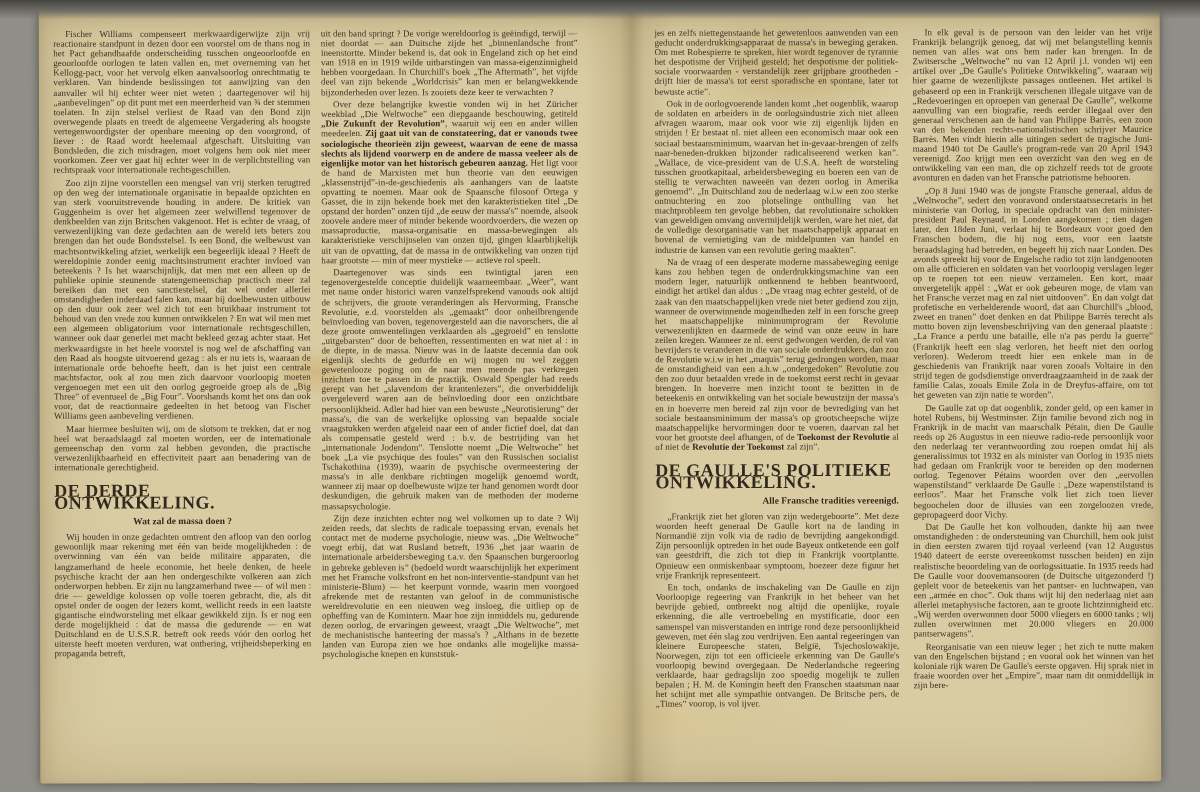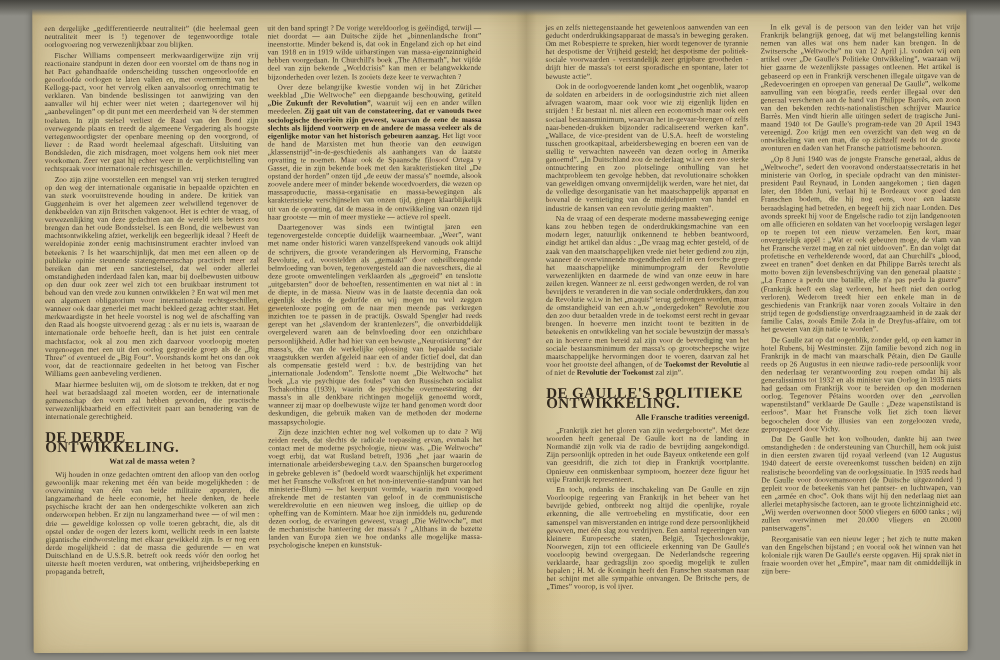--- a/index.html
+++ b/index.html
@@ -70,26 +70,25 @@
 
 <div class="scan">
   <div class="paper">
     <div class="stain s1"></div>
     <div class="stain s2"></div>
     <div class="stain s3"></div>
     <div class="stain s4"></div>
     <div class="stain s5"></div>
     <div class="fold"></div>
     <div class="col" id="col-a">
-        <p class="p0">een dergelijke „gedifferentieerde neutraliteit” (die heelemaal geen neutraliteit meer is !) tegenover de tegenwoordige totale oorlogvoering nog verwezenlijkbaar zou blijken.</p>
         <p class="p">Fischer Williams compenseert merkwaardigerwijze zijn vrij reactionaire standpunt in dezen door een voorstel om de thans nog in het Pact gehandhaafde onderscheiding tusschen ongeoorloofde en geoorloofde oorlogen te laten vallen en, met overneming van het Kellogg-pact, voor het vervolg elken aanvalsoorlog onrechtmatig te verklaren. Van bindende beslissingen tot aanwijzing van den aanvaller wil hij echter weer niet weten ; daartegenover wil hij „aanbevelingen” op dit punt met een meerderheid van ¾ der stemmen toelaten. In zijn stelsel verliest de Raad van den Bond zijn overwegende plaats en treedt de algemeene Vergadering als hoogste vertegenwoordigster der openbare meening op den voorgrond, of liever : de Raad wordt heelemaal afgeschaft. Uitsluiting van Bondsleden, die zich misdragen, moet volgens hem ook niet meer voorkomen. Zeer ver gaat hij echter weer in de verplichtstelling van rechtspraak voor internationale rechtsgeschillen.</p>
         <p class="p">Zoo zijn zijne voorstellen een mengsel van vrij sterken terugtred op den weg der internationale organisatie in bepaalde opzichten en van sterk vooruitstrevende houding in andere. De kritiek van Guggenheim is over het algemeen zeer welwillend tegenover de denkbeelden van zijn Britschen vakgenoot. Het is echter de vraag, of verwezenlijking van deze gedachten aan de wereld iets beters zou brengen dan het oude Bondsstelsel. Is een Bond, die welbewust van machtsontwikkeling afziet, werkelijk een begeerlijk ideaal ? Heeft de wereldopinie zonder eenig machtsinstrument erachter invloed van beteekenis ? Is het waarschijnlijk, dat men met een alleen op de publieke opinie steunende statengemeenschap practisch meer zal bereiken dan met een sanctiestelsel, dat wel onder allerlei omstandigheden inderdaad falen kan, maar bij doelbewusten uitbouw op den duur ook zeer wel zich tot een bruikbaar instrument tot behoud van den vrede zou kunnen ontwikkelen ? En wat wil men met een algemeen obligatorium voor internationale rechtsgeschillen, wanneer ook daar generlei met macht bekleed gezag achter staat. Het merkwaardigste in het heele voorstel is nog wel de afschaffing van den Raad als hoogste uitvoerend gezag : als er nu iets is, waaraan de internationale orde behoefte heeft, dan is het juist een centrale machtsfactor, ook al zou men zich daarvoor voorloopig moeten vergenoegen met een uit den oorlog gegroeide groep als de „Big Three” of eventueel de „Big Four”. Voorshands komt het ons dan ook voor, dat de reactionnaire gedeelten in het betoog van Fischer Williams geen aanbeveling verdienen.</p>
         <p class="p">Maar hiermee besluiten wij, om de slotsom te trekken, dat er nog heel wat beraadslaagd zal moeten worden, eer de internationale gemeenschap den vorm zal hebben gevonden, die practische verwezenlijkbaarheid en effectiviteit paart aan benadering van de internationale gerechtigheid.</p>
         <h3 class="h1">DE DERDE ONTWIKKELING.</h3>
-        <h4 class="h2">Wat zal de massa weten ?</h4>
+        <h4 class="h2">Wat zal de massa doen ?</h4>
         <p class="p">Wij houden in onze gedachten omtrent den afloop van den oorlog gewoonlijk maar rekening met één van beide mogelijkheden : de overwinning van één van beide militaire apparaten, die langzamerhand de heele economie, het heele denken, de heele psychische kracht der aan hen ondergeschikte volkeren aan zich onderworpen hebben. Er zijn nu langzamerhand twee — of wil men : drie — geweldige kolossen op volle toeren gebracht, die, als dit opstel onder de oogen der lezers komt, wellicht reeds in een laatste gigantische eindworsteling met elkaar gewikkeld zijn. Is er nog een derde mogelijkheid : dat de massa die gedurende — en wat Duitschland en de U.S.S.R. betreft ook reeds vóór den oorlog het uiterste heeft moeten verduren, wat ontbering, vrijheidsbeperking en propaganda betreft,</p>
       </div>
     <div class="col" id="col-b">
         <p class="p0">uit den band springt ? De vorige wereldoorlog is geëindigd, terwijl — niet doordat — aan Duitsche zijde het „binnenlandsche front” ineenstortte. Minder bekend is, dat ook in Engeland zich op het eind van 1918 en in 1919 wilde uitbarstingen van massa-eigenzinnigheid hebben voorgedaan. In Churchill's boek „The Aftermath”, het vijfde deel van zijn bekende „Worldcrisis” kan men er belangwekkende bijzonderheden over lezen. Is zooiets deze keer te verwachten ?</p>
         <p class="p">Over deze belangrijke kwestie vonden wij in het Züricher weekblad „Die Weltwoche” een diepgaande beschouwing, getiteld <b>„Die Zukunft der Revolution”</b>, waaruit wij een en ander willen meedeelen. <b>Zij gaat uit van de constateering, dat er vanouds twee sociologische theorieën zijn geweest, waarvan de eene de massa slechts als lijdend voorwerp en de andere de massa veeleer als de eigenlijke motor van het historisch gebeuren aanzag.</b> Het ligt voor de hand de Marxisten met hun theorie van den eeuwigen „klassenstrijd”-in-de-geschiedenis als aanhangers van de laatste opvatting te noemen. Maar ook de Spaansche filosoof Ortega y Gasset, die in zijn bekende boek met den karakteristieken titel „De opstand der horden” onzen tijd „de eeuw der massa's” noemde, alsook zoovele andere meer of minder bekende woordvoerders, die wezen op massaproductie, massa-organisatie en massa-bewegingen als karakteristieke verschijnselen van onzen tijd, gingen klaarblijkelijk uit van de opvatting, dat de massa in de ontwikkeling van onzen tijd haar grootste — min of meer mystieke — actieve rol speelt.</p>
         <p class="p">Daartegenover was sinds een twintigtal jaren een tegenovergestelde conceptie duidelijk waarneembaar. „Weer”, want met name onder historici waren vanzelfsprekend vanouds ook altijd de schrijvers, die groote veranderingen als Hervorming, Fransche Revolutie, e.d. voorstelden als „gemaakt” door onheilbrengende beïnvloeding van boven, tegenovergesteld aan die navorschers, die al deze groote omwentelingen verklaarden als „gegroeid” en tenslotte „uitgebarsten” door de behoeften, ressentimenten en wat niet al : in de diepte, in de massa. Nieuw was in de laatste decennia dan ook eigenlijk slechts de gedurfde en wij mogen nu wel zeggen gewetenlooze poging om de naar men meende pas verkregen inzichten toe te passen in de practijk. Oswald Spengler had reeds gerept van het „slavendom der krantenlezers”, die onverbiddelijk overgeleverd waren aan de beïnvloeding door een onzichtbare persoonlijkheid. Adler had hier van een bewuste „Neurotisierung” der massa's, die van de werkelijke oplossing van bepaalde sociale vraagstukken werden afgeleid naar een of ander fictief doel, dat dan als compensatie gesteld werd : b.v. de bestrijding van het „internationale Jodendom”. Tenslotte noemt „Die Weltwoche” het boek „La vie psychique des foules” van den Russischen socialist Tschakothina (1939), waarin de psychische overmeestering der massa's in alle denkbare richtingen mogelijk genoemd wordt, wanneer zij maar op doelbewuste wijze ter hand genomen wordt door deskundigen, die gebruik maken van de methoden der moderne massapsychologie.</p>
         <p class="p">Zijn deze inzichten echter nog wel volkomen up to date ? Wij zeiden reeds, dat slechts de radicale toepassing ervan, evenals het contact met de moderne psychologie, nieuw was. „Die Weltwoche” voegt erbij, dat wat Rusland betreft, 1936 „het jaar waarin de internationale arbeidersbeweging t.a.v. den Spaanschen burgeroorlog in gebreke gebleven is” (bedoeld wordt waarschijnlijk het experiment met het Fransche volksfront en het non-interventie-standpunt van het ministerie-Blum) — het keerpunt vormde, waarin men voorgoed afrekende met de restanten van geloof in de communistische wereldrevolutie en een nieuwen weg insloeg, die uitliep op de opheffing van de Komintern. Maar hoe zijn inmiddels nu, gedurende dezen oorlog, de ervaringen geweest, vraagt „Die Weltwoche”, met de mechanistische hanteering der massa's ? „Althans in de bezette landen van Europa zien we hoe ondanks alle mogelijke massa-psychologische knepen en kunststuk-</p>
       </div>
     <div class="col" id="col-c">
         <p class="p0">jes en zelfs niettegenstaande het gewetenloos aanwenden van een geducht onderdrukkingsapparaat de massa's in beweging geraken. Om met Robespierre te spreken, hier wordt tegenover de tyrannie het despotisme der Vrijheid gesteld; het despotisme der politiek-sociale voorwaarden - verstandelijk zeer grijpbare grootheden - drijft hier de massa's tot eerst sporadische en spontane, later tot bewuste actie”.</p>

